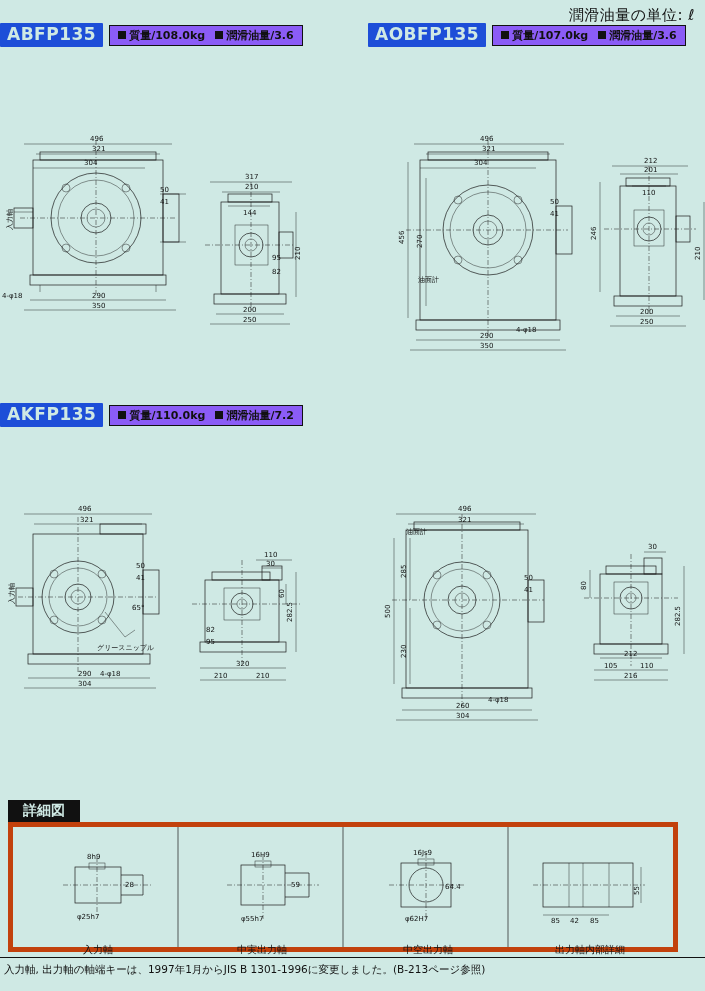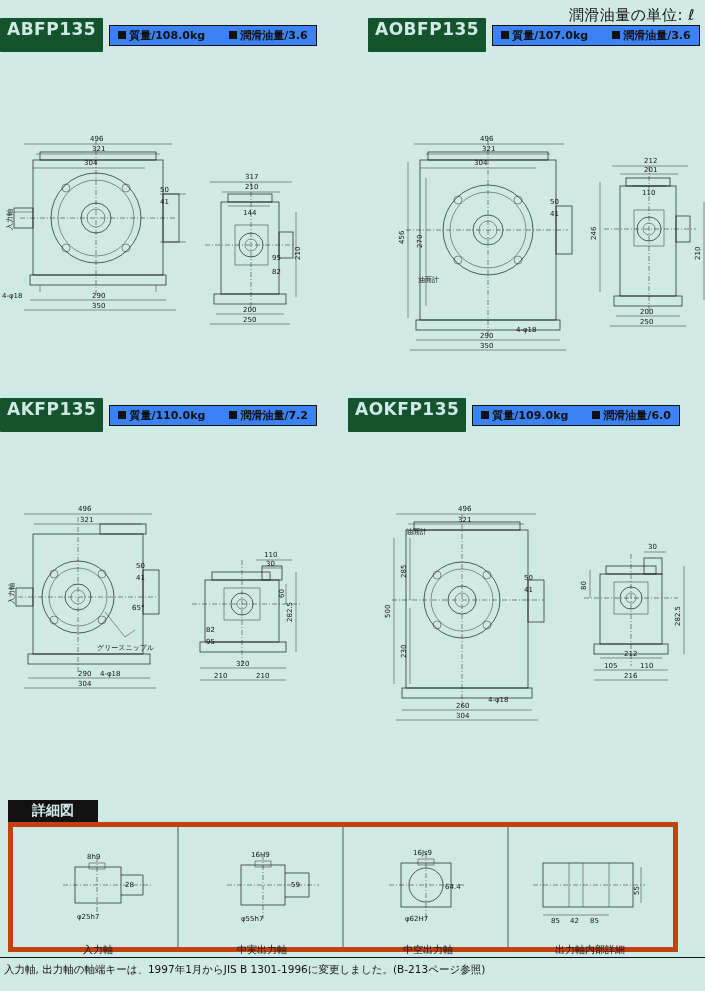--- a/index.html
+++ b/index.html
@@ -19,33 +19,33 @@
     font-size:15px;letter-spacing:0.5px;color:#111;
   }
 
   
   .panel{position:absolute;background:#cfe9e4;}
   .panel-head{
     position:absolute;left:0;top:0;height:26px;
     display:flex;align-items:center;gap:6px;
   }
   .model-box{
-    background:#14532d;color:#cfe9e4;
+    background:#1d4ed8;color:#cfe9e4;
     font-weight:bold;font-size:17px;
-    padding:2px 7px 13px 7px;
+    padding:2px 7px 3px 7px;
     letter-spacing:0.5px;
     line-height:19px;
     border-radius:1px;
   }
   .spec-box{
     border:1px solid #111;
-    background:#3b82f6;
+    background:#8b5cf6;
     font-size:11px;font-weight:bold;
     padding:3px 8px;
-    display:flex;align-items:center;gap:24px;
+    display:flex;align-items:center;gap:10px;
     line-height:13px;
     white-space:nowrap;
   }
   .spec-item{display:flex;align-items:center;}
   .sq{display:inline-block;width:8px;height:8px;background:#111;margin-right:3px;}
 
   .drawing{
     position:absolute;
     left:0;right:0;
     border:0;
@@ -56,21 +56,21 @@
   .dash{stroke:#1a1a1a;stroke-width:0.5;fill:none;stroke-dasharray:5 2 1 2;}
   .dimtxt{font-size:7px;fill:#111;font-family:"DejaVu Sans",sans-serif;}
 
   
   .detail-head{
     position:absolute;left:8px;top:800px;
     display:flex;align-items:center;gap:4px;
   }
   .detail-title{
     background:#111;color:#cfe9e4;font-weight:bold;font-size:14px;
-    padding:2px 24px;
+    padding:2px 15px;
   }
   .detail-box{
     position:absolute;left:8px;top:822px;width:660px;height:120px;
     border:5px solid #c2410c;background:#cfe9e4;
   }
   .detail-cap{
     position:absolute;font-size:10px;text-align:center;width:160px;
   }
   .bottom-note{
     position:absolute;left:0;right:0;bottom:14px;
@@ -324,33 +324,20 @@
       <line x1="242" y1="218" x2="286" y2="218" class="thin"></line>
         <text class="dimtxt" x="256" y="216">210</text>
       <line x1="296" y1="110" x2="296" y2="190" class="thin"></line>
         <text class="dimtxt" x="292" y="160" transform="rotate(-90 292,160)">282.5</text>
       <line x1="286" y1="122" x2="286" y2="142" class="thin"></line>
         <text class="dimtxt" x="284" y="136" transform="rotate(-90 284,136)">60</text>
     </svg>
   </div>
 
   <div class="panel" style="left:348px;top:402px;width:355px;height:350px;">
-    <div class="panel-head">
-      <div class="model-box">AOKFP135</div>
-      <div class="spec-box">
-        <span class="spec-item">
-            <span class="sq"></span>
-            <span>質量/109.0kg</span>
-          </span>
-        <span class="spec-item">
-            <span class="sq"></span>
-            <span>潤滑油量/6.0</span>
-          </span>
-      </div>
-    </div>
 
     <svg class="drawing" style="top:60px;" width="355" height="290" viewBox="0 0 355 290">
 
       <rect x="58" y="68" width="122" height="158" class="ln"></rect>
       <rect x="66" y="60" width="106" height="8" class="ln"></rect>
       <circle cx="114" cy="138" r="38" class="ln"></circle>
       <circle cx="114" cy="138" r="31" class="thin"></circle>
       <circle cx="114" cy="138" r="14" class="ln"></circle>
       <circle cx="114" cy="138" r="7" class="thin"></circle>
       <circle cx="89" cy="113" r="4" class="thin"></circle>

